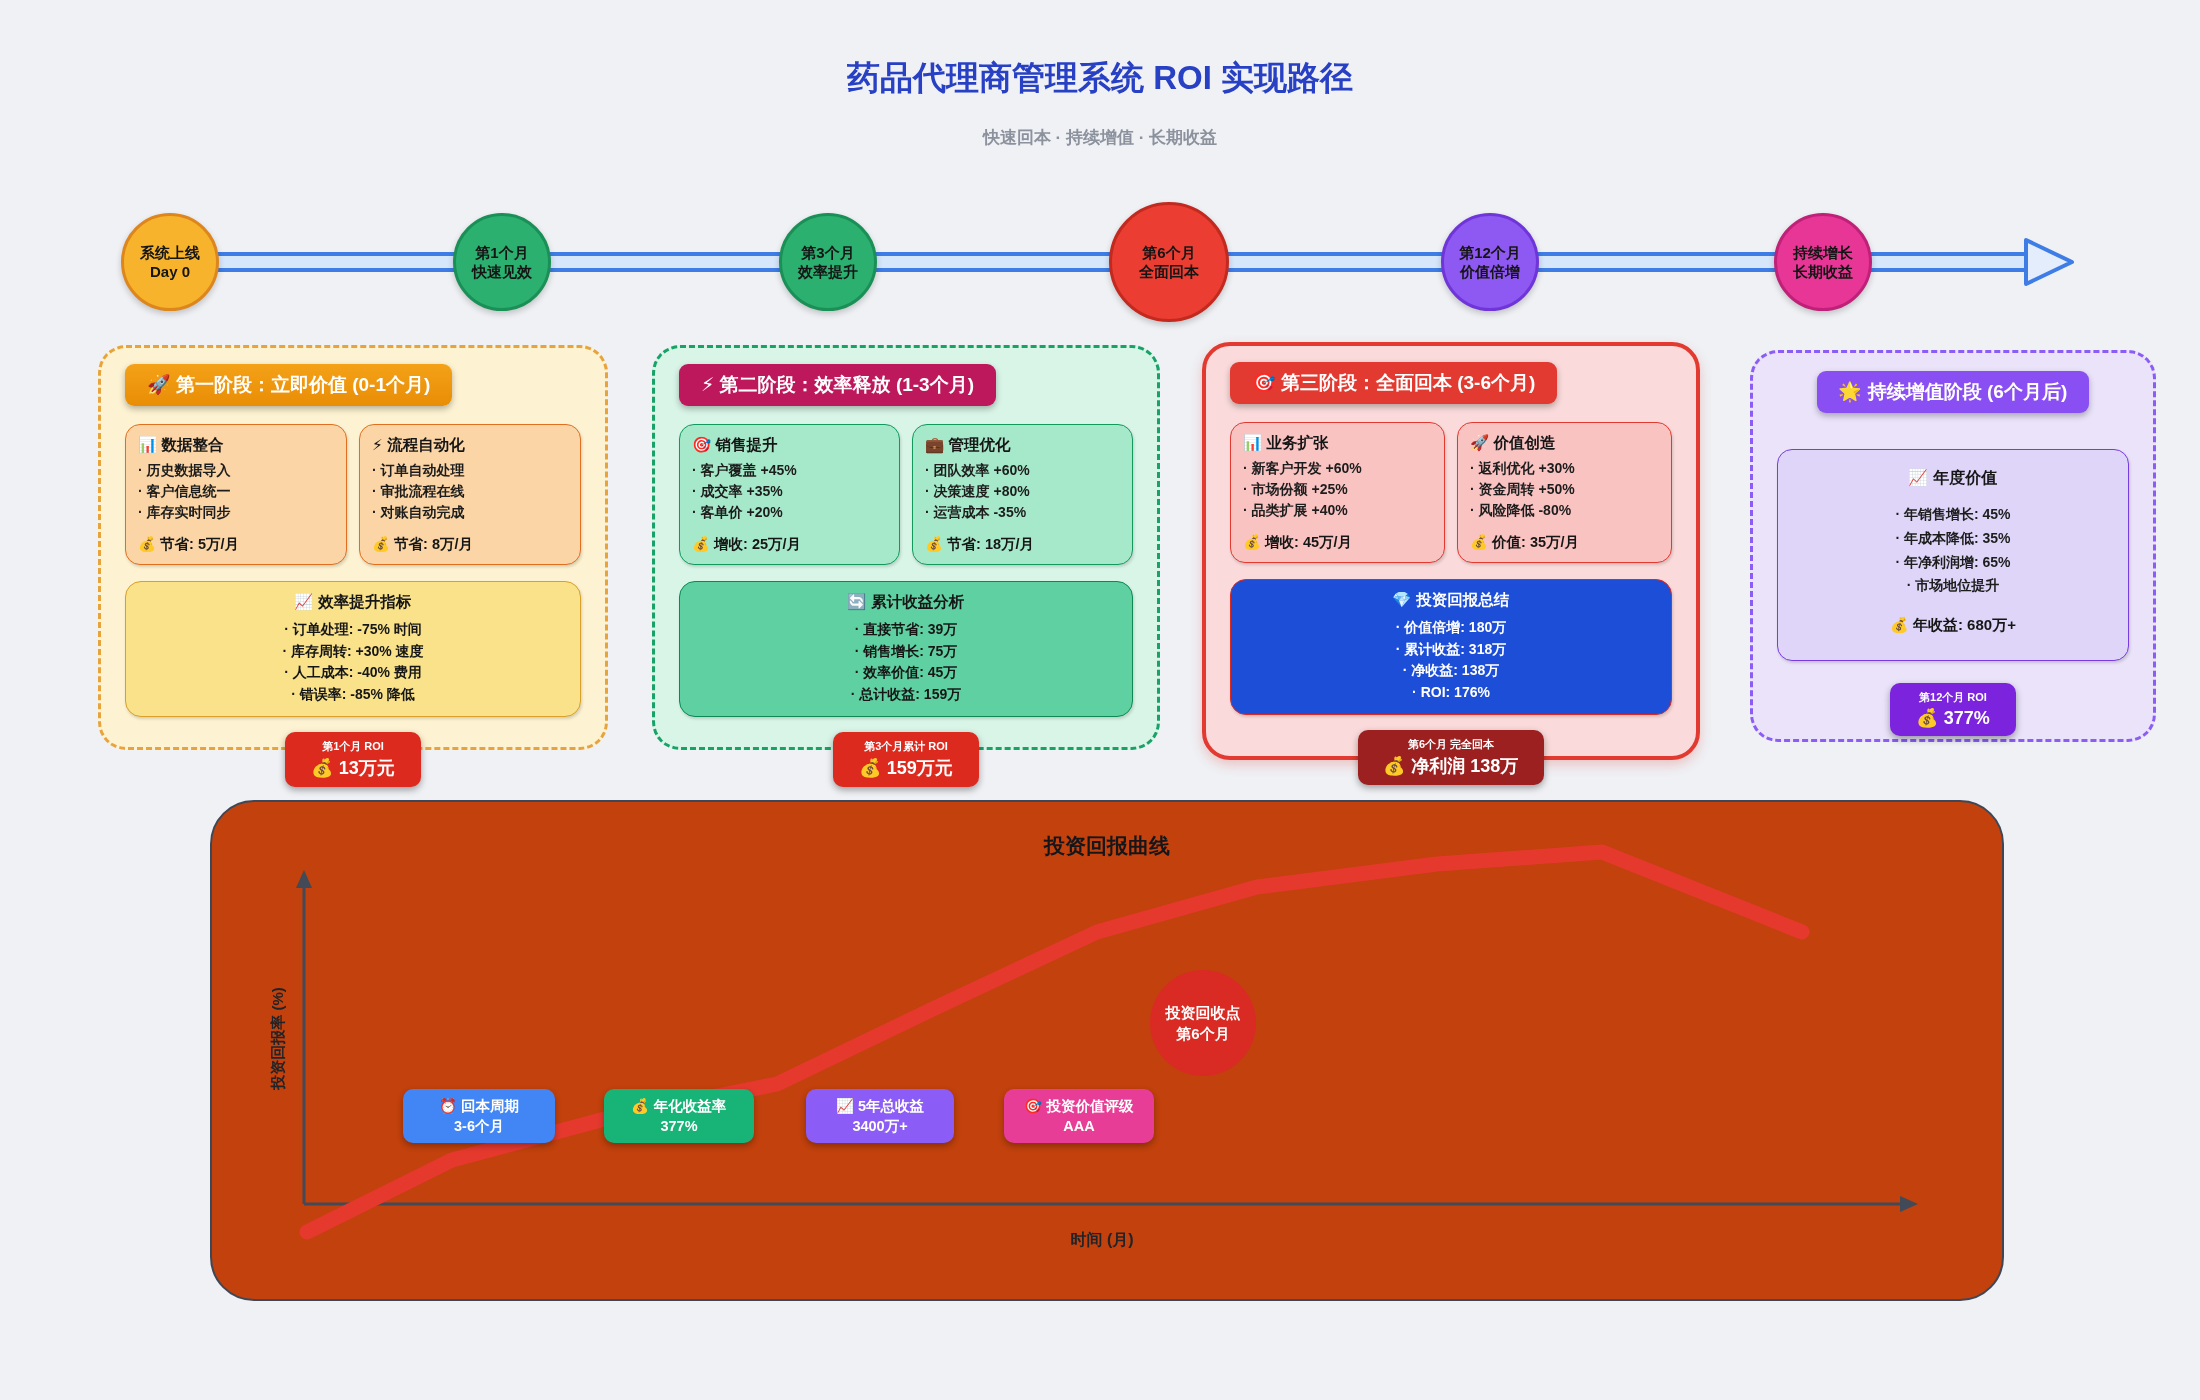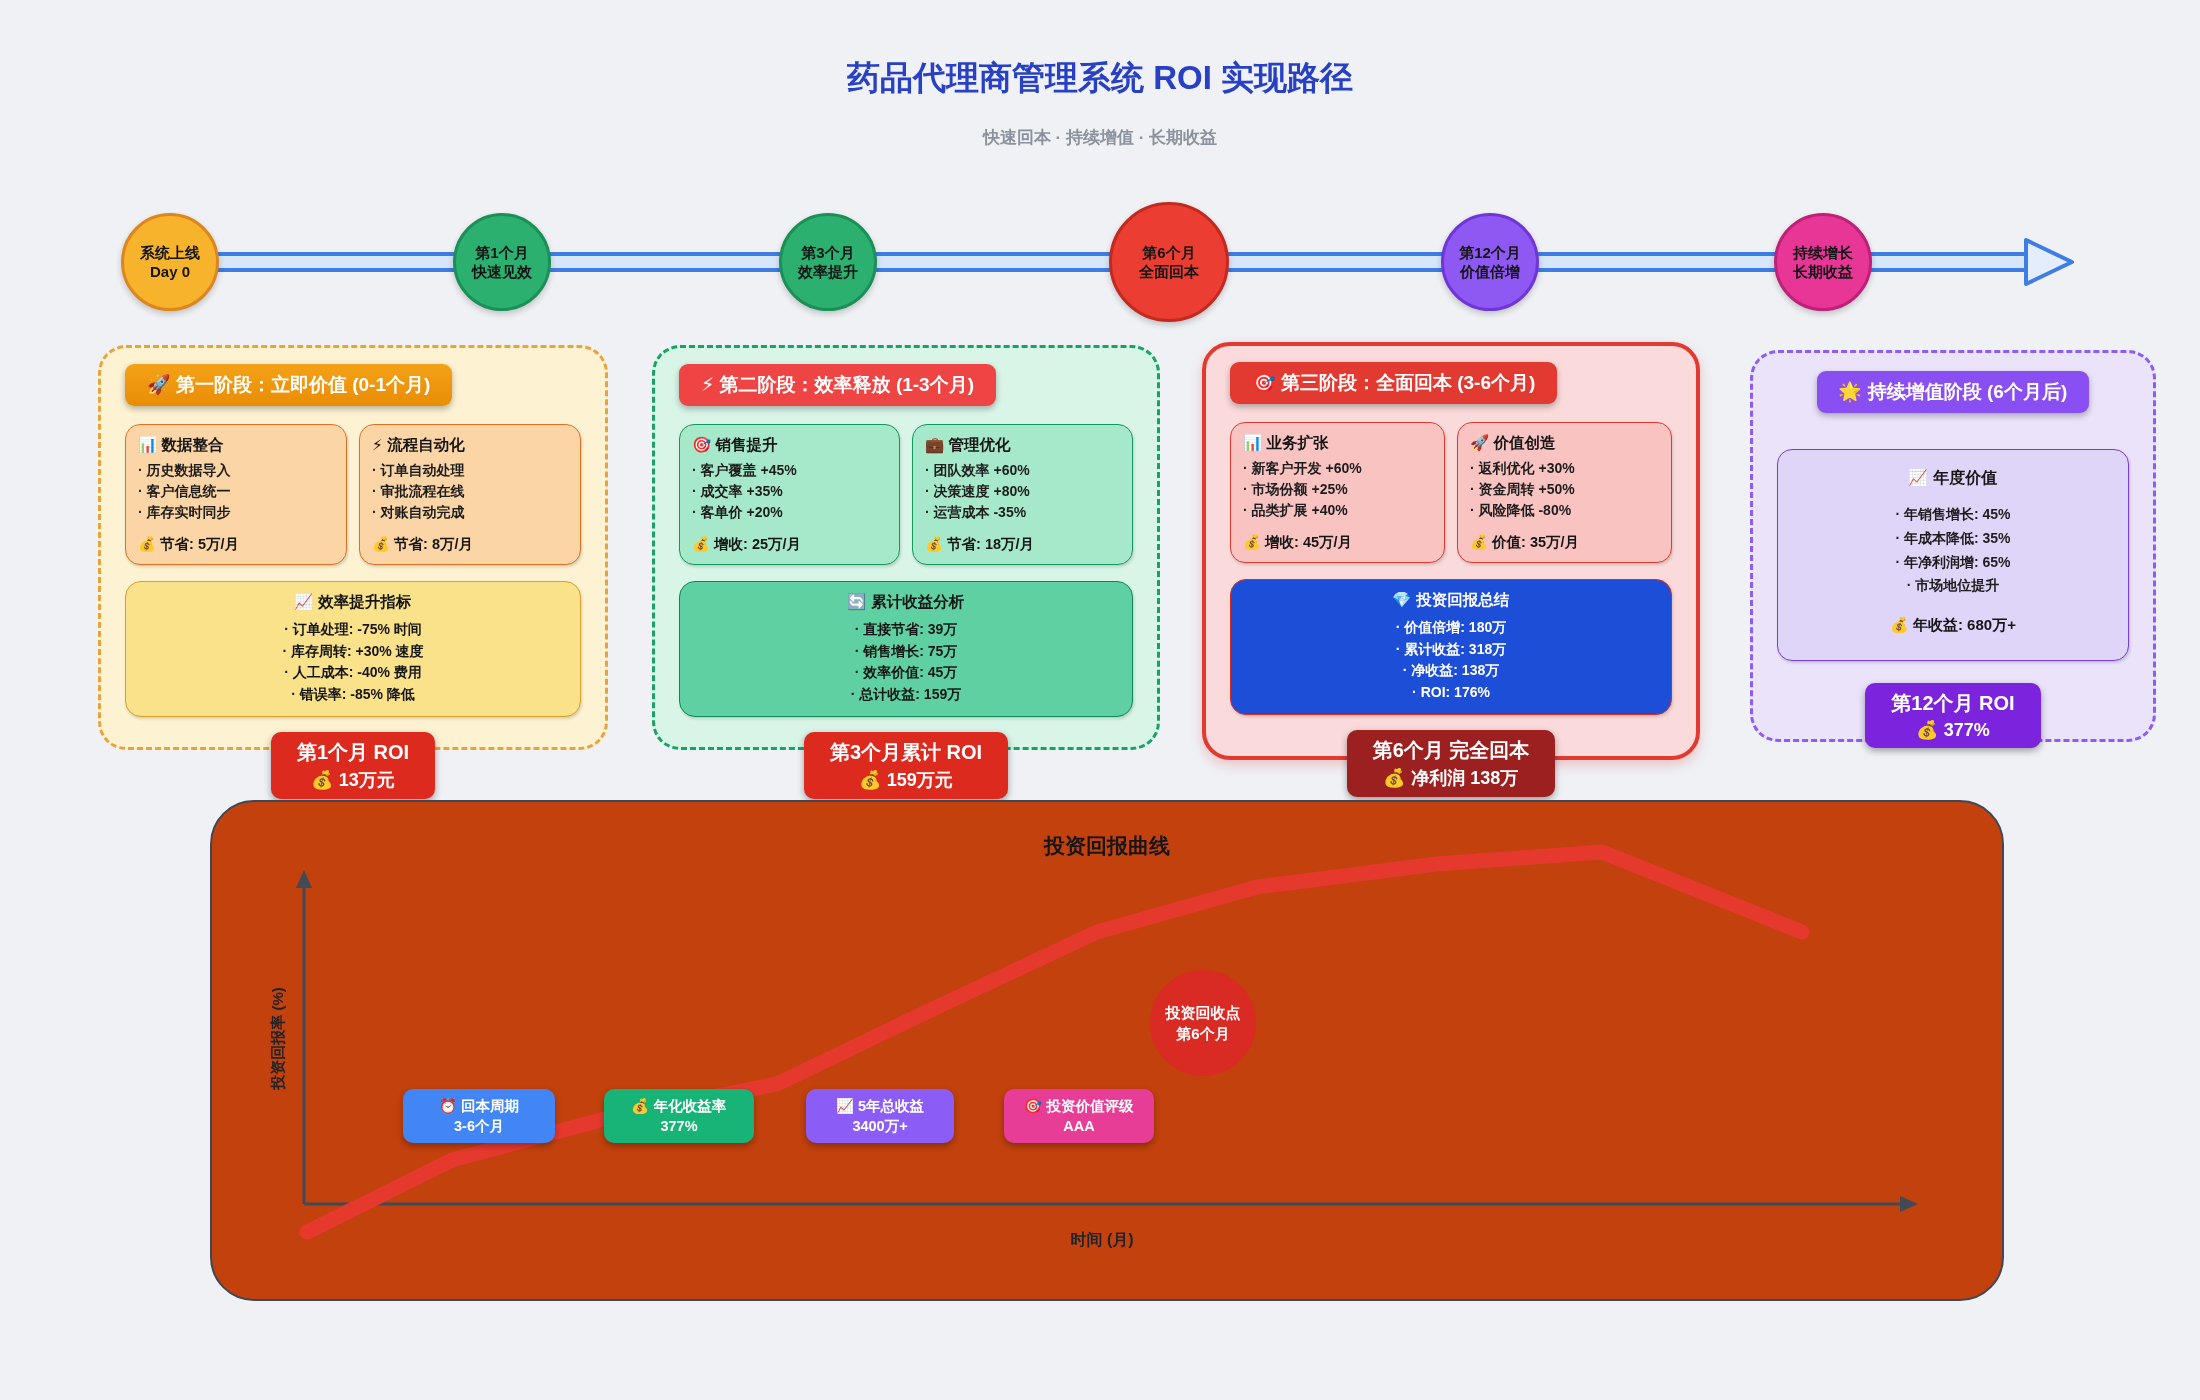--- a/index.html
+++ b/index.html
@@ -35,21 +35,21 @@
     box-sizing:border-box;padding:16px 24px;}
   .s1{left:98px;width:510px;background:#fdf3d2;border:3px dashed #e7a43c;}
   .s2{left:652px;width:508px;background:#d9f5e7;border:3px dashed #17a266;}
   .s3{left:1202px;top:342px;height:418px;width:498px;background:#fadada;
     border:4px solid #e23a30;box-shadow:0 5px 12px rgba(224,58,48,.25);}
   .s4{left:1750px;top:350px;height:392px;width:406px;background:#eae3fa;border:3px dashed #8b5cf6;}
 
   .pill{display:inline-block;padding:8px 22px;border-radius:9px;color:#fff;
     font-size:19px;font-weight:bold;box-shadow:0 3px 6px rgba(0,0,0,.28);}
   .s1 .pill{background:linear-gradient(180deg,#f4a217,#e88d06);}
-  .s2 .pill{background:#ef4444;}
+  .s2 .pill{background:#be185d;}
   .s3 .pill{background:#e23a30;}
   .s4 .pill{display:block;width:fit-content;margin:2px auto 0;background:#8a4ff2;}
 
   .boxes{display:flex;gap:12px;margin-top:18px;}
   .fbox{flex:1;border-radius:15px;padding:10px 12px;box-sizing:border-box;
     min-height:128px;box-shadow:1px 2px 3px rgba(0,0,0,.15);}
   .s1 .fbox{background:#fbd5a5;border:1.5px solid #e0701f;}
   .s2 .fbox{background:#a6e9ca;border:1.5px solid #119a5c;}
   .s3 .fbox{background:#f9c3c2;border:1.5px solid #e23a30;}
   .fbox-title{font-size:15.5px;font-weight:bold;margin-bottom:4px;color:#161616;}
@@ -65,21 +65,21 @@
   .s3 .summary .sum-title,.s3 .summary .sum-item{color:#fff;}
   .sum-title{font-size:15.5px;font-weight:bold;margin-bottom:6px;color:#161616;}
   .sum-item{font-size:14px;font-weight:700;line-height:1.55;color:#161616;}
   .sum-item::before{content:"· ";}
 
   .roi{width:fit-content;margin:15px auto 0;text-align:center;border-radius:10px;
     padding:7px 26px;color:#fff;box-shadow:0 3px 7px rgba(0,0,0,.35);}
   .s1 .roi,.s2 .roi{background:#dc2a1f;}
   .s3 .roi{background:#9c2020;}
   .s4 .roi{background:#7b23dd;margin-top:22px;}
-  .roi-l1{font-size:20px;font-weight:bold;text-align:right;}
+  .roi-l1{font-size:11px;font-weight:bold;}
   .roi-l2{font-size:18px;font-weight:bold;margin-top:2px;}
 
   .s4 .fbox{background:#ded5f8;border:1.5px solid #7a3be0;margin-top:20px;
     min-height:212px;text-align:center;padding:18px 12px;}
   .s4 .fbox-title{font-size:16px;margin-bottom:14px;}
   .s4 .fbox-item{font-size:14px;line-height:1.7;}
   .s4 .fbox-footer{margin-top:18px;font-size:15px;}
   .s4 .boxes{margin-top:16px;}
 
   

